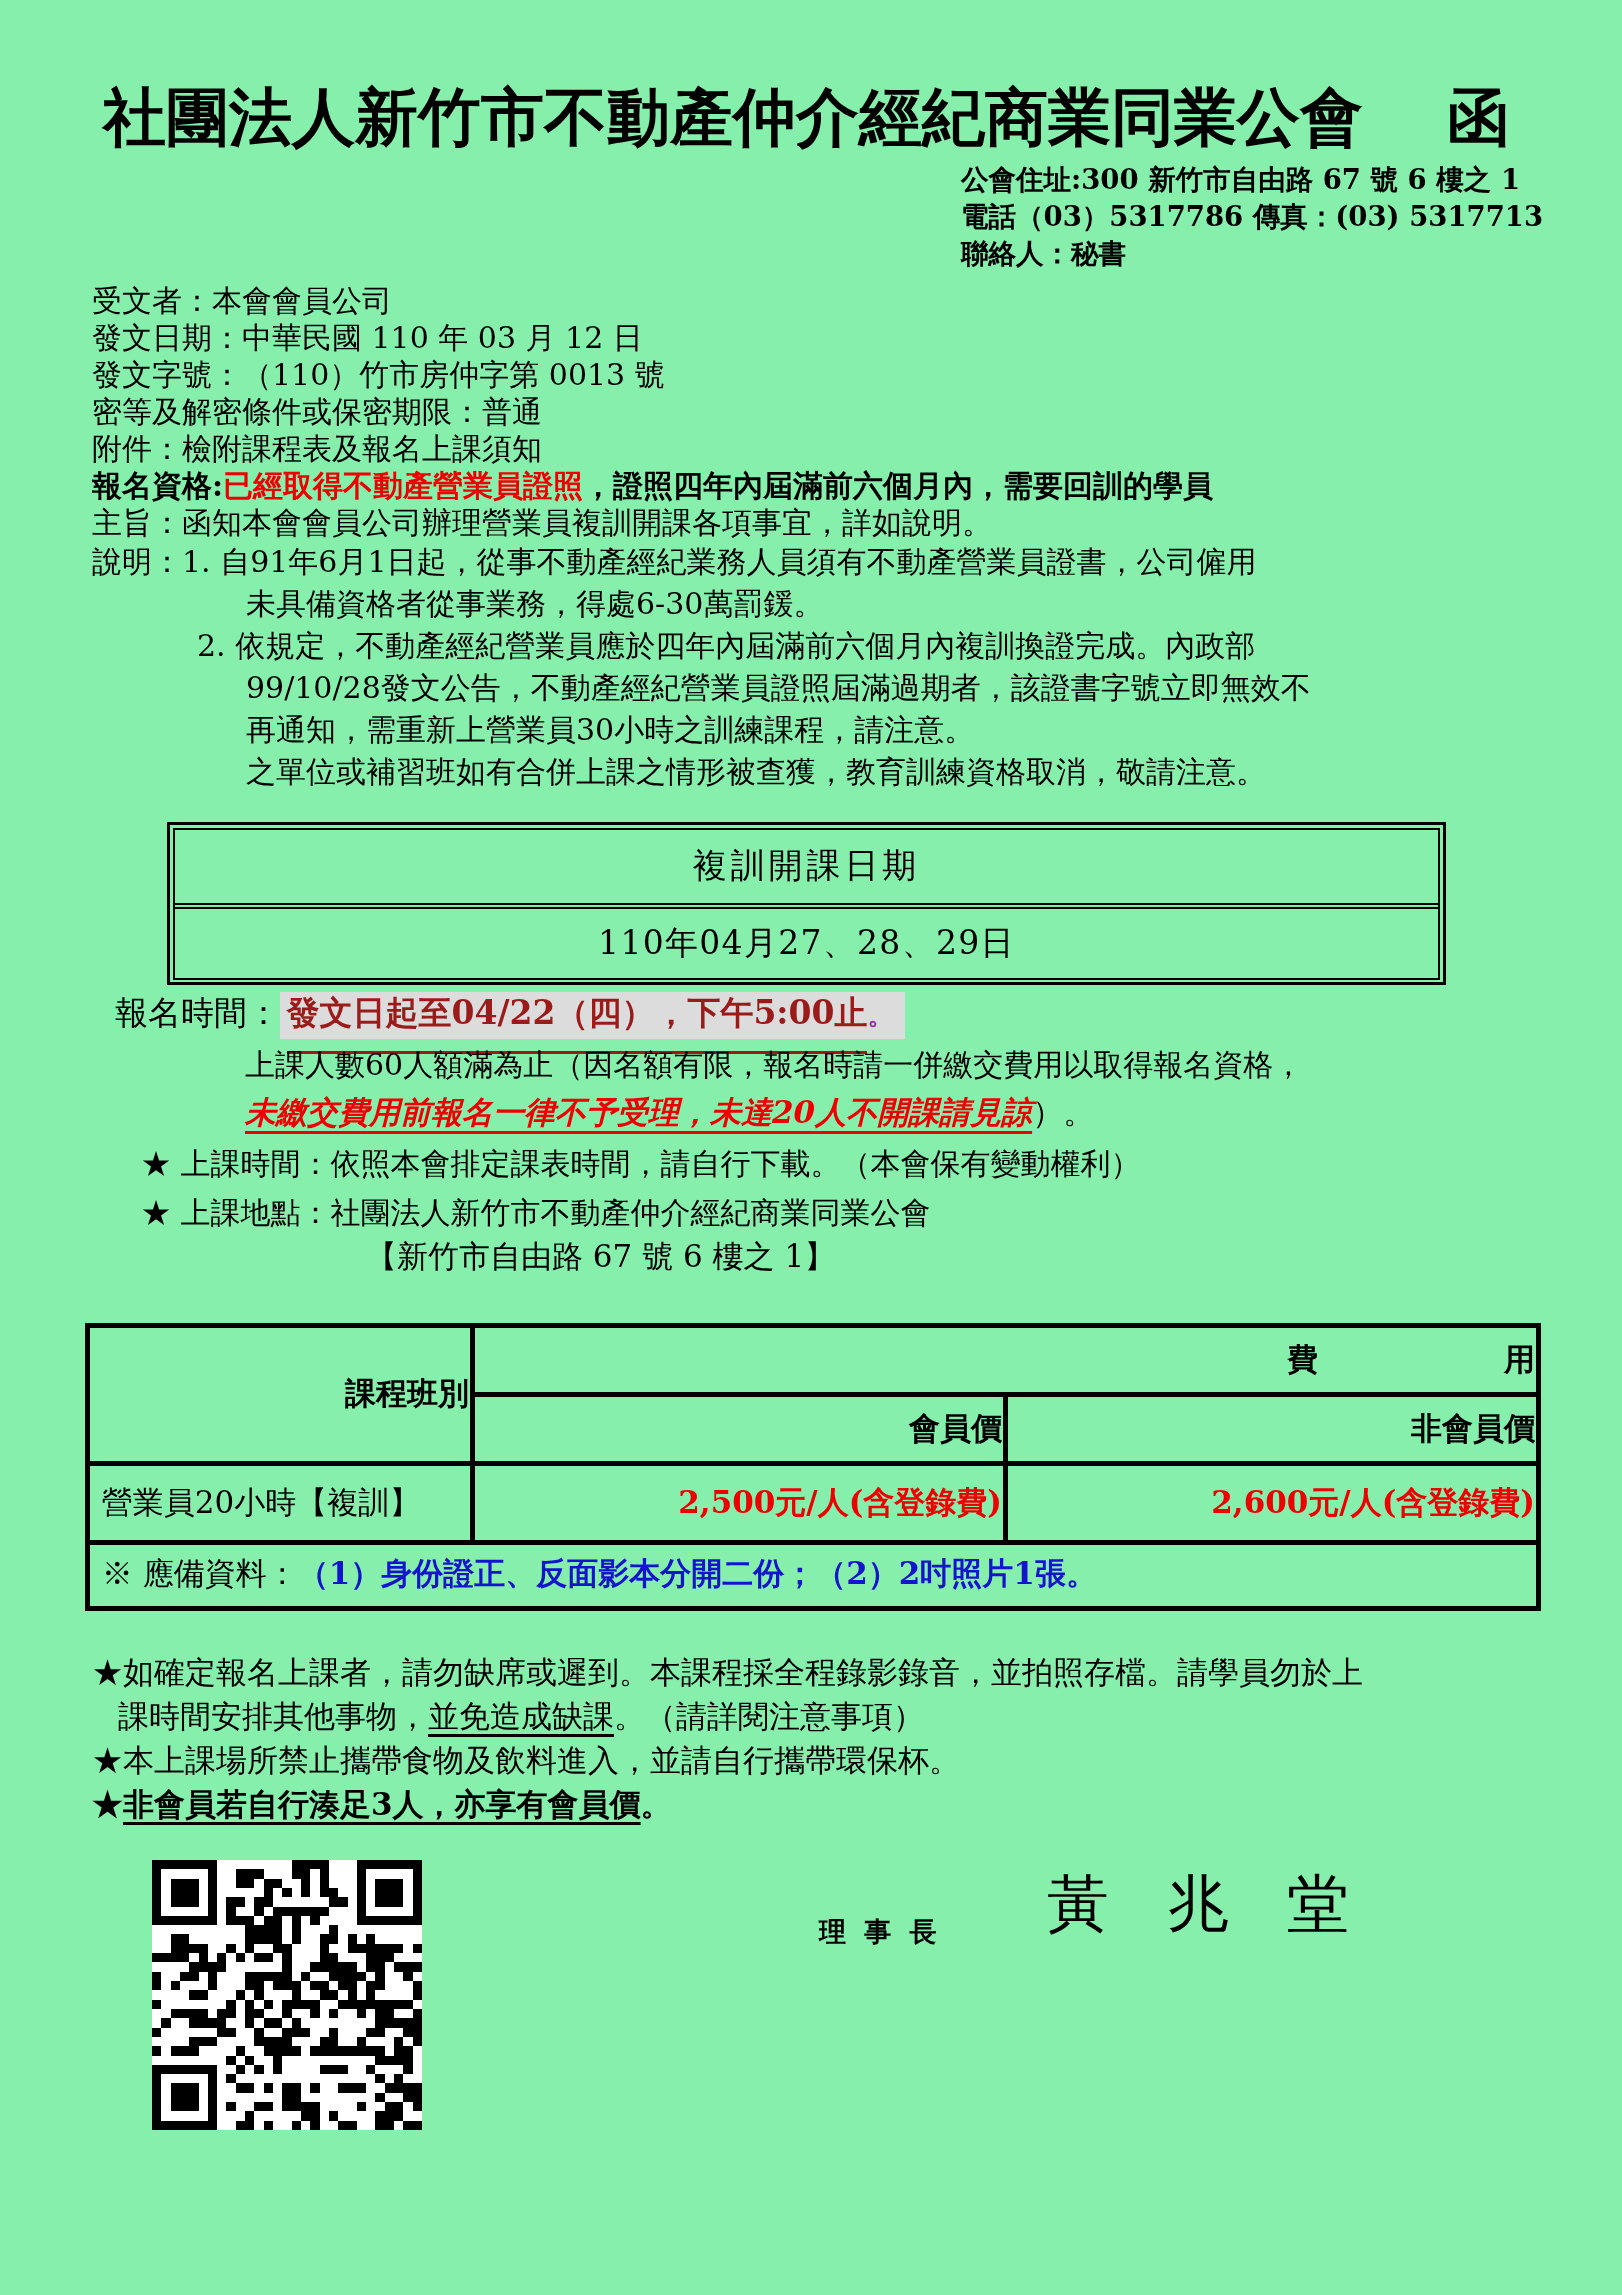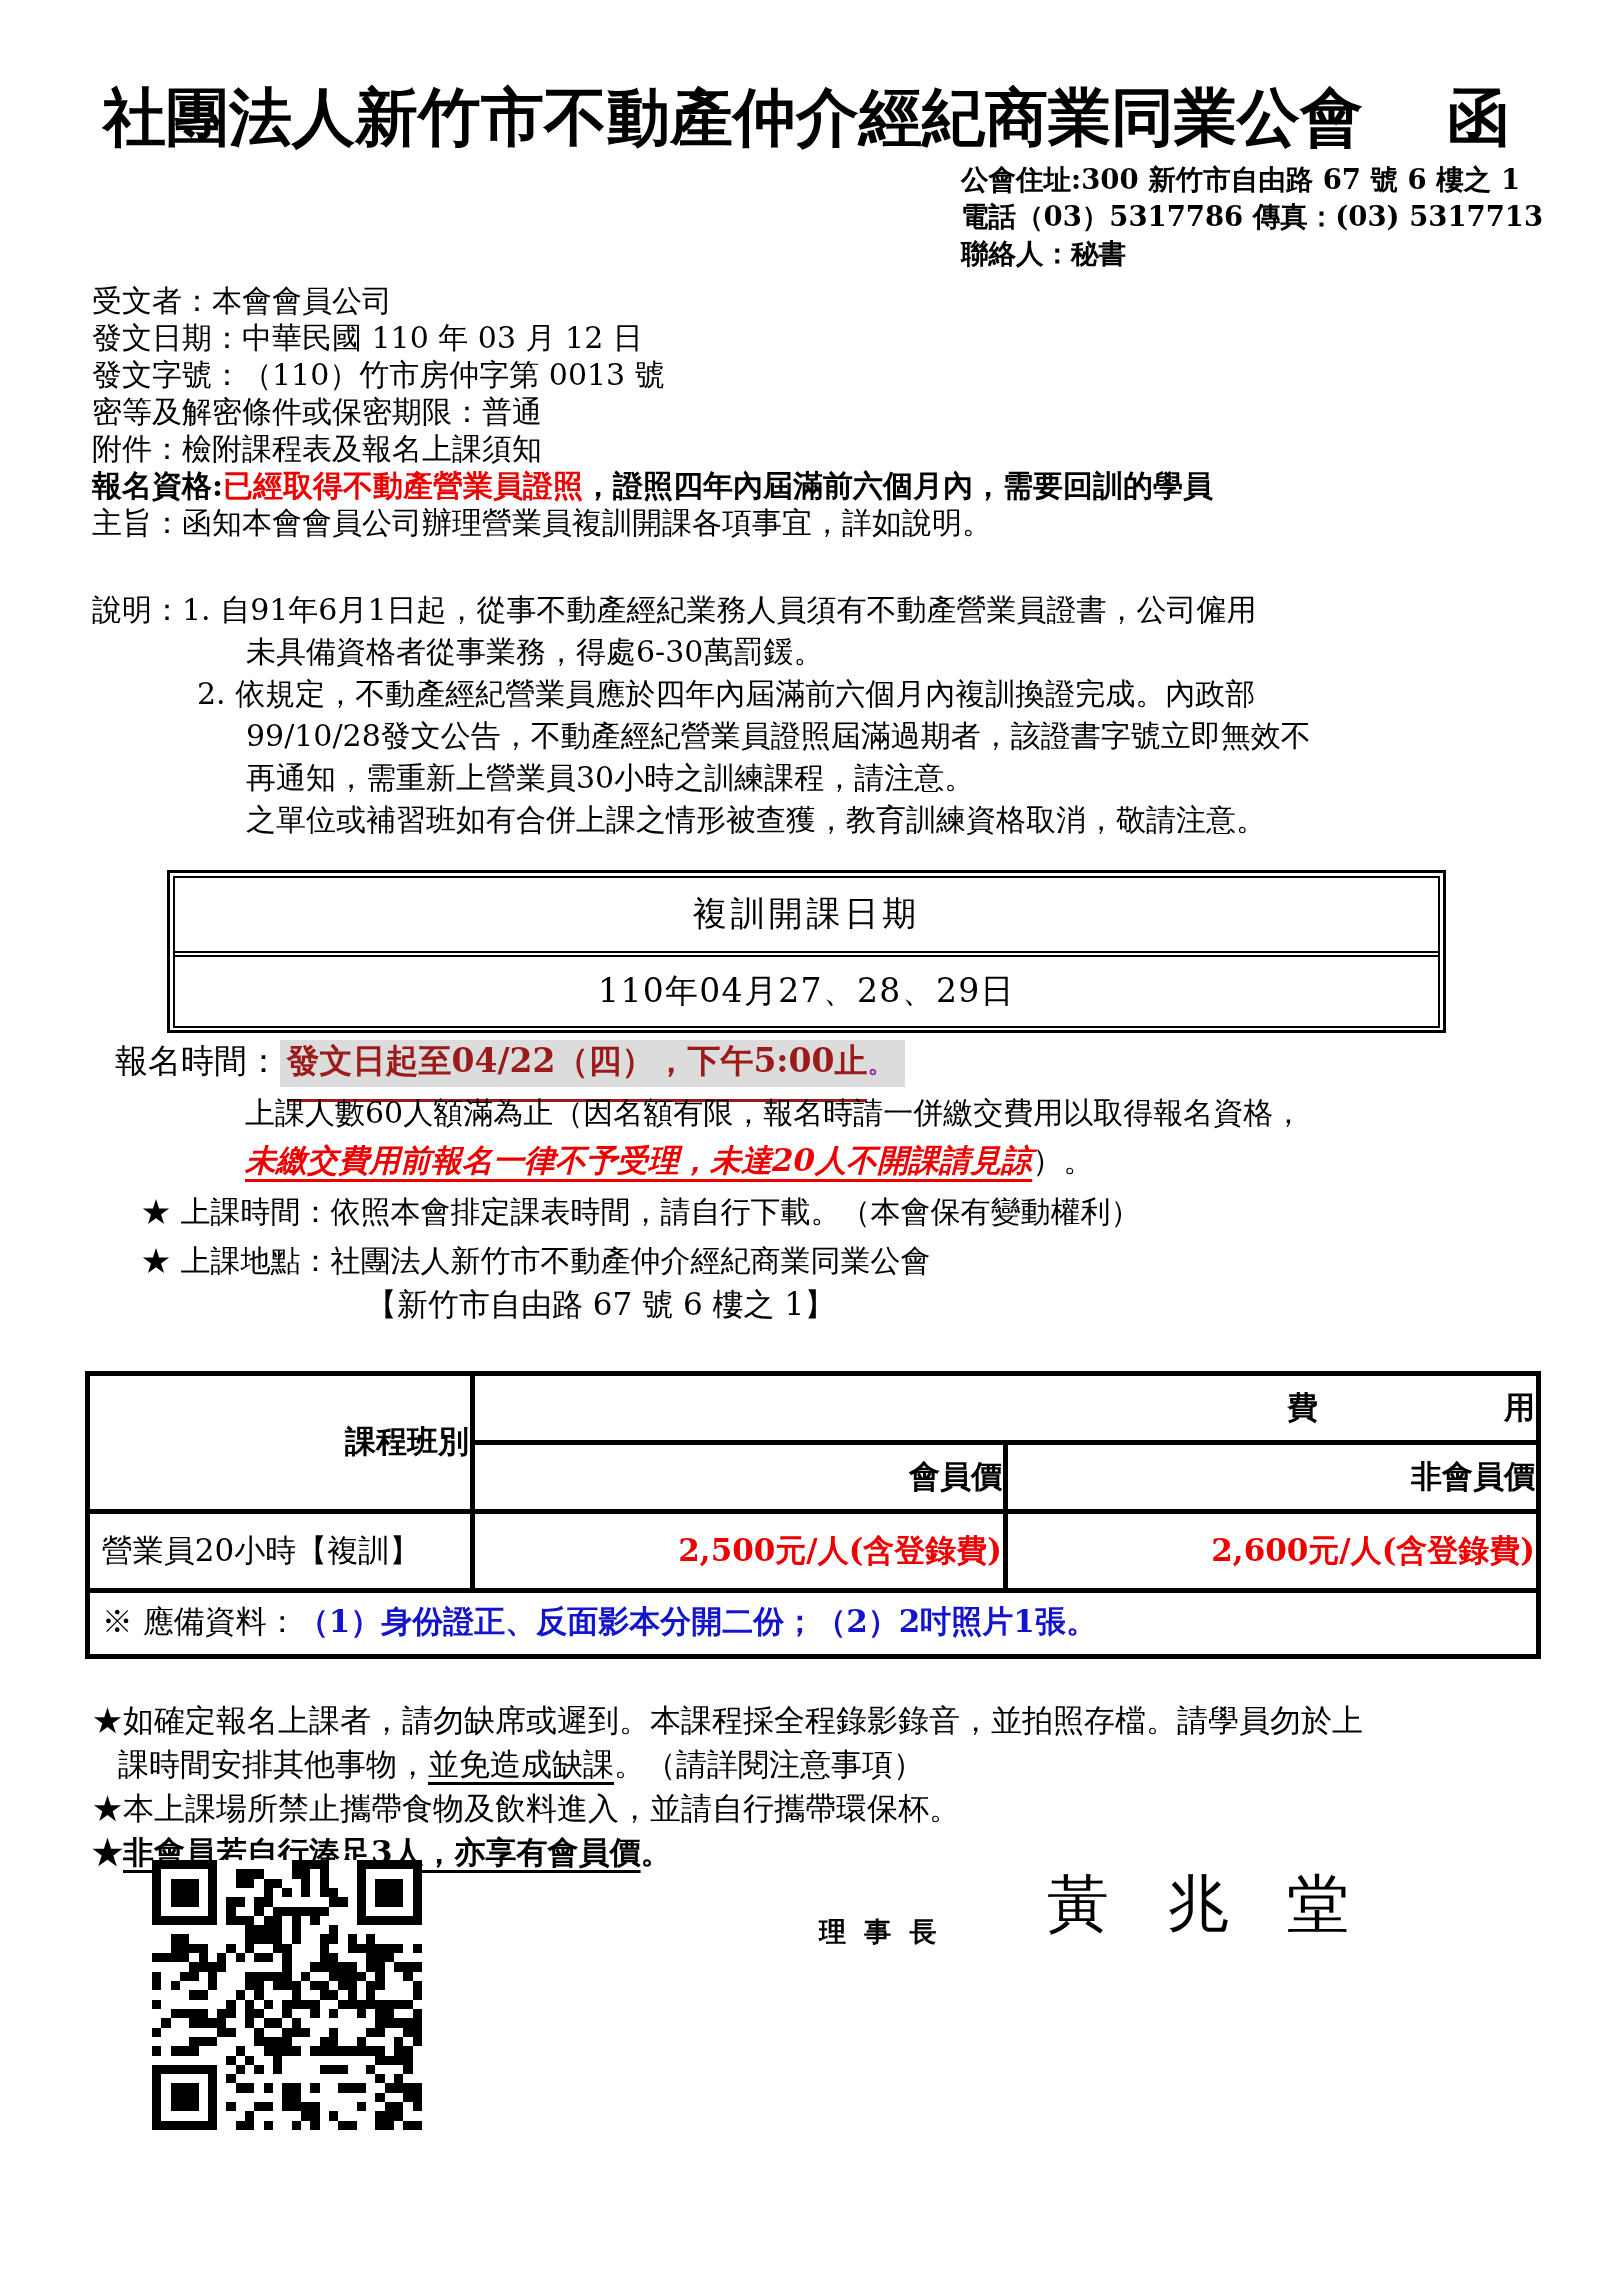--- a/index.html
+++ b/index.html
@@ -1,33 +1,33 @@
 <!DOCTYPE html>
 <html style="font-size:10.5px"><head>
 <meta charset="utf-8">
 <style>
   html,body{margin:0;padding:0;background:#888;}
   .page{
-    position:relative;width:1622px;height:2295px;background:#ffffff;
+    position:relative;width:1622px;height:2295px;background:#86efac;
     font-family:"DejaVu Serif","Liberation Serif",serif;color:#000;overflow:hidden;
   }
   
   .title-row{
     padding:77px 59px 0 103px;font-size:63px;font-weight:bold;
     white-space:nowrap;line-height:1.3;
   }
   .title-suffix{margin-left:84px;}
   .org-block{margin:2.6px 0 0 961px;font-size:27.5px;line-height:37px;font-weight:bold;}
   
   .meta-block{margin:9.2px 0 0 92px;font-size:30px;line-height:37px;}
   .qual-line{margin:0 0 0 92px;font-size:30px;line-height:37px;font-weight:bold;}
   .red{color:#EE0000;}
   .subject-line{margin:0 0 0 92px;font-size:30px;line-height:37px;}
   .expl-block{margin:0 0 0 92px;font-size:30px;line-height:42px;}
-  .ind0{margin-left:0;margin-top:48px;}
+  .ind0{margin-left:0;}
   .ind1{margin-left:105px;}
   .ind2{margin-left:154px;}
   
   .sched-outer{margin:29.4px 0 0 167px;width:1279px;border:3.9px solid #000;padding:2.6px;box-sizing:border-box;}
   .sched-inner{border:2px solid #000;}
   .sched-head{
     height:73px;display:flex;align-items:center;justify-content:center;
     font-size:34px;font-weight:normal;border-bottom:6.5px double #000;letter-spacing:3.9px;
   }
   .sched-val{height:69px;display:flex;align-items:center;justify-content:center;font-size:33px;letter-spacing:1.3px;}

